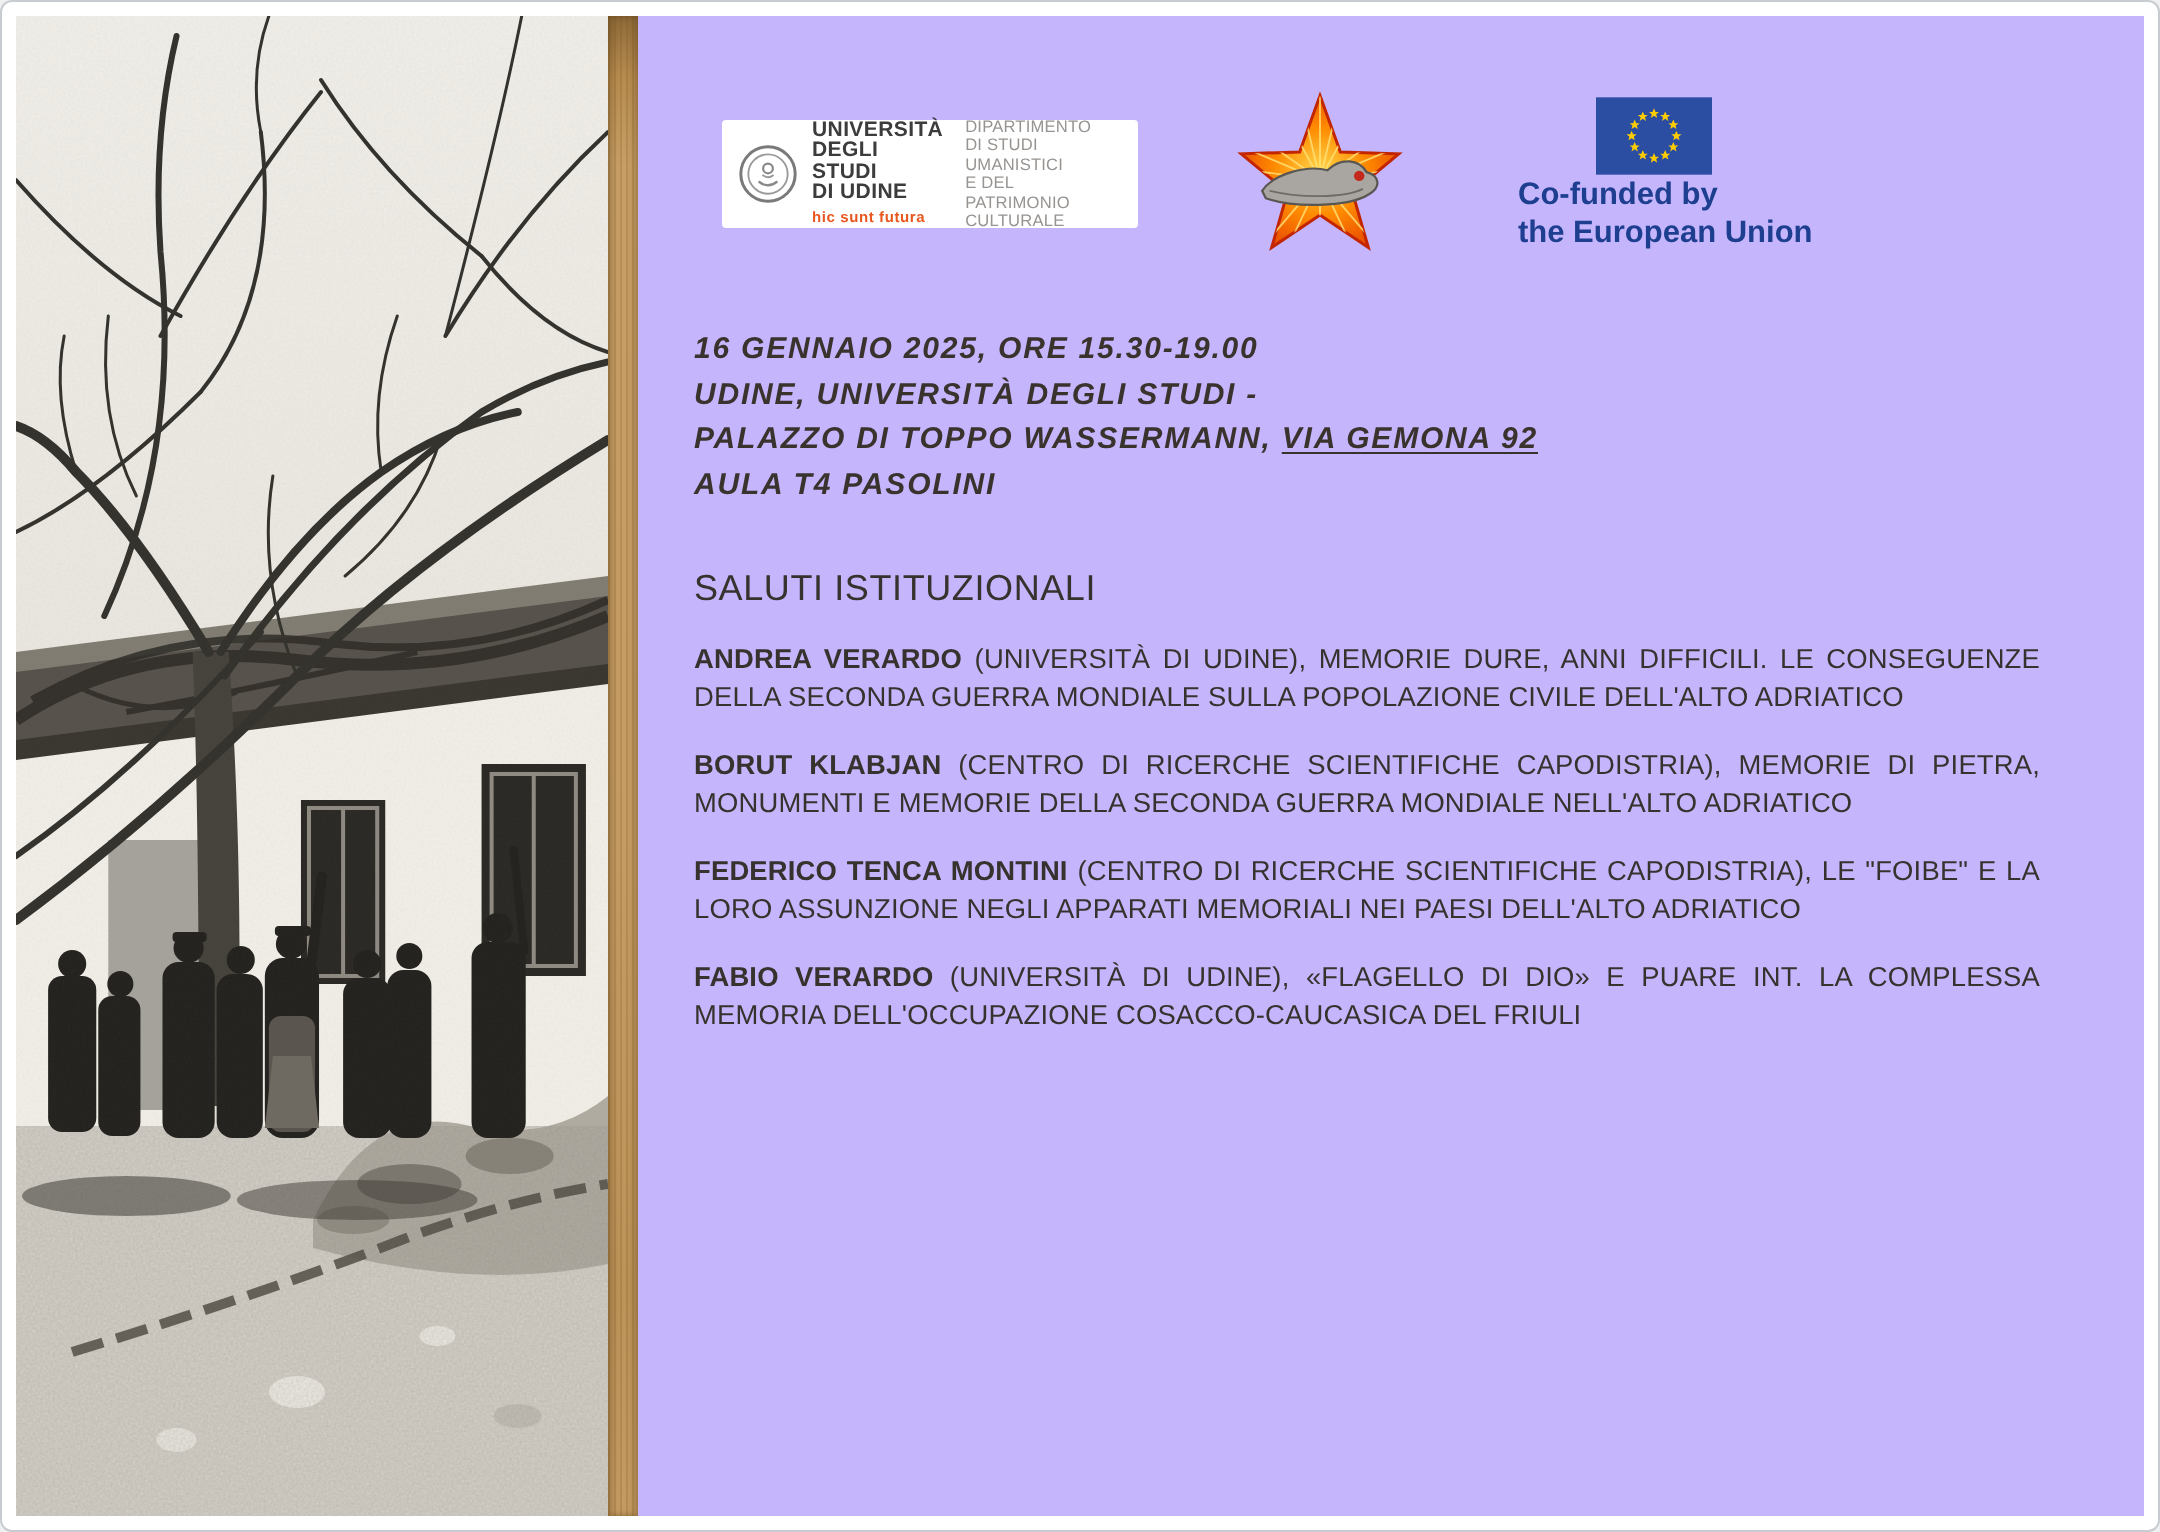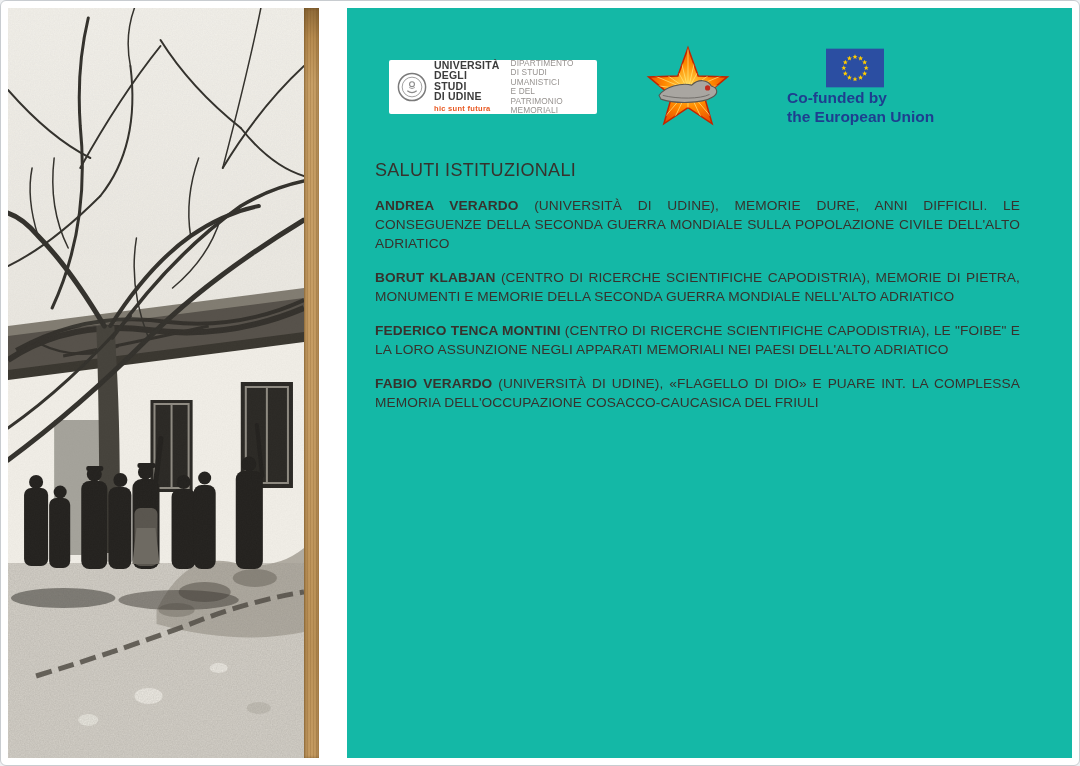--- a/index.html
+++ b/index.html
@@ -31,25 +31,24 @@
     flex:0 0 15px; height:100%;
     background:
       repeating-linear-gradient(90deg, rgba(122,84,34,.22) 0 1px, rgba(0,0,0,0) 1px 3px),
       linear-gradient(180deg, #8d6a39 0%, #b68b4f 4%, #c79f66 10%, #c59c63 55%, #bb9258 85%, #c49b62 100%);
     box-shadow: inset 2px 0 3px rgba(90,60,20,.35), inset -2px 0 3px rgba(90,60,20,.3);
   }
 
   
   .content {
     flex:1 1 auto; height:100%;
-    background:#14b8a6;
+    background:#c4b5fd;
     padding:30px 52px 0 28px;
     color:#3a332e;
     overflow:hidden;
-    margin-left:28px;
   }
 
   .logos-row {
     display:flex; align-items:center;
     margin:6px 0 0 14px;
     height:86px;
   }
   .uni-card {
     background:#ffffff;
     width:208px; height:54px;
@@ -225,21 +224,21 @@
         <div class="uni-name">
           <div class="nm">UNIVERSITÀ</div>
           <div class="nm">DEGLI STUDI</div>
           <div class="nm">DI UDINE</div>
           <div class="tag">hic sunt futura</div>
         </div>
         <div class="uni-dept">
           <div class="dp">DIPARTIMENTO</div>
           <div class="dp">DI STUDI UMANISTICI</div>
           <div class="dp">E DEL PATRIMONIO</div>
-          <div class="dp">MEMORIALI</div>
+          <div class="dp">CULTURALE</div>
         </div>
       </div>
 
       <div class="star-logo">
         <svg viewBox="0 0 90 90">
           <defs>
             <radialGradient id="starG" cx="0.5" cy="0.5" r="0.65">
               <stop offset="0" stop-color="#ffd84d"></stop>
               <stop offset="0.45" stop-color="#ff8a00"></stop>
               <stop offset="1" stop-color="#e03400"></stop>
@@ -295,20 +294,26 @@
           <use href="#st" x="23" y="9.5"></use>
         </svg>
         <div class="eu-label">
           <div>Co-funded by</div>
           <div>the European Union</div>
         </div>
       </div>
     </div>
 
 
+    <div class="date-block">
+      <div>16 GENNAIO 2025, ORE 15.30-19.00</div>
+      <div>UDINE, UNIVERSITÀ DEGLI STUDI -</div>
+      <div><span>PALAZZO DI TOPPO WASSERMANN, </span><span class="venue-link">VIA GEMONA 92</span></div>
+      <div>AULA T4 PASOLINI</div>
+    </div>
 
     <div class="saluti">SALUTI ISTITUZIONALI</div>
 
     <p class="speaker"><span class="sp-name">ANDREA VERARDO</span><span> (UNIVERSITÀ DI UDINE), MEMORIE DURE, ANNI DIFFICILI. LE CONSEGUENZE DELLA SECONDA GUERRA MONDIALE SULLA POPOLAZIONE CIVILE DELL'ALTO ADRIATICO</span></p>
 
     <p class="speaker"><span class="sp-name">BORUT KLABJAN</span><span> (CENTRO DI RICERCHE SCIENTIFICHE CAPODISTRIA), MEMORIE DI PIETRA, MONUMENTI E MEMORIE DELLA SECONDA GUERRA MONDIALE NELL'ALTO ADRIATICO</span></p>
 
     <p class="speaker"><span class="sp-name">FEDERICO TENCA MONTINI</span><span> (CENTRO DI RICERCHE SCIENTIFICHE CAPODISTRIA), LE "FOIBE" E LA LORO ASSUNZIONE NEGLI APPARATI MEMORIALI NEI PAESI DELL'ALTO ADRIATICO</span></p>
 
 

